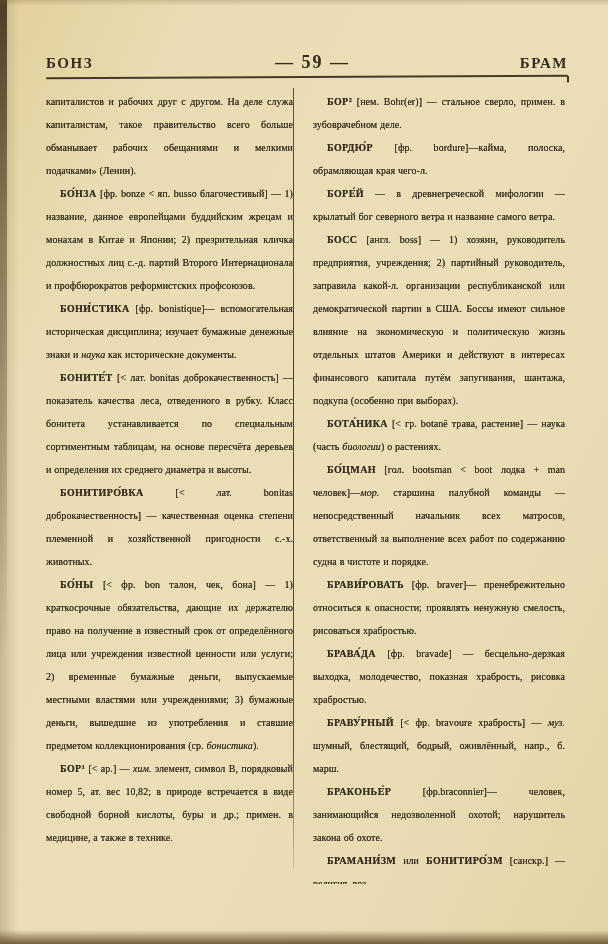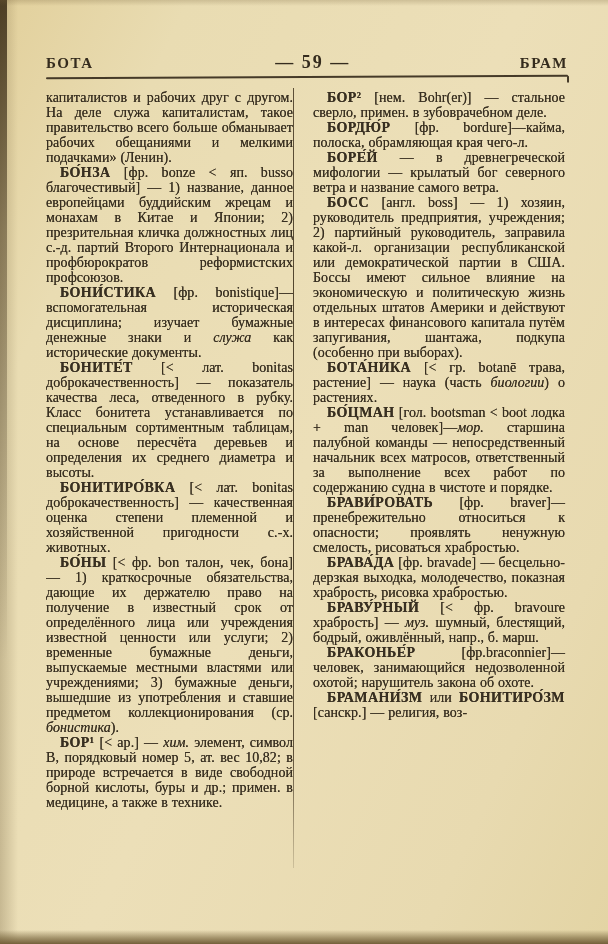--- a/index.html
+++ b/index.html
@@ -51,21 +51,21 @@
   .head-rule::after{
     content:"";position:absolute;right:-1px;top:1px;width:2px;height:7px;
     background:#453a28;border-radius:1px;
   }
   .text-area{
     position:absolute;top:90px;left:46px;right:38px;bottom:60px;
     display:flex;
     overflow:hidden;
   }
   .col{
-    font-size:14px;line-height:15px;
+    font-size:10px;line-height:23px;
     text-align:justify;
     letter-spacing:.05px;
     word-spacing:.3px;
     text-shadow:0 0 .45px rgba(45,36,22,.85);
   }
   .col-left{width:247px;padding-right:9px;}
   .col-right{width:252px;padding-left:11px;}
   .col-divider{
     position:absolute;top:88px;left:293px;width:1px;height:780px;
     background:linear-gradient(180deg, #5d4f37 0%, #4c4029 45%, #5d4f37 85%, rgba(93,79,55,.2) 100%);
@@ -77,31 +77,31 @@
 </style>
 </head>
 <body>
 
 <div class="page">
   <div class="edge-left-soft"></div>
   <div class="edge-left"></div>
   <div class="edge-top"></div>
 
   <div class="running-head">
-    <span>БОТА</span>
+    <span>БОНЗ</span>
     <span class="pageno">— 59 —</span>
     <span>БРАМ</span>
   </div>
   <div class="head-rule"></div>
 
   <div class="text-area">
     <div class="col col-left">
         <p class="entry no-indent"><span>капиталистов и рабочих друг с другом. На деле служа капиталистам, такое правительство всего больше обманывает рабочих обещаниями и мелкими подачками» (Ленин).</span></p>
         <p class="entry"><span class="headword">БО́НЗА</span><span> [фр. bonze &lt; яп. busso благочестивый] — 1) название, данное европейцами буддийским жрецам и монахам в Китае и Японии; 2) презрительная кличка должностных лиц с.-д. партий Второго Интернационала и профбюрократов реформистских профсоюзов.</span></p>
-        <p class="entry"><span class="headword">БОНИ́СТИКА</span><span> [фр. bonistique]— вспомогательная историческая дисциплина; изучает бумажные денежные знаки и </span><span class="ital">служа</span><span> как исторические документы.</span></p>
+        <p class="entry"><span class="headword">БОНИ́СТИКА</span><span> [фр. bonistique]— вспомогательная историческая дисциплина; изучает бумажные денежные знаки и </span><span class="ital">наука</span><span> как исторические документы.</span></p>
         <p class="entry"><span class="headword">БОНИТЕ́Т</span><span> [&lt; лат. bonitas доброкачественность] — показатель качества леса, отведенного в рубку. Класс бонитета устанавливается по специальным сортиментным таблицам, на основе пересчёта деревьев и определения их среднего диаметра и высоты.</span></p>
         <p class="entry"><span class="headword">БОНИТИРО́ВКА</span><span> [&lt; лат. bonitas доброкачественность] — качественная оценка степени племенной и хозяйственной пригодности с.-х. животных.</span></p>
         <p class="entry"><span class="headword">БО́НЫ</span><span> [&lt; фр. bon талон, чек, бона] — 1) краткосрочные обязательства, дающие их держателю право на получение в известный срок от определённого лица или учреждения известной ценности или услуги; 2) временные бумажные деньги, выпускаемые местными властями или учреждениями; 3) бумажные деньги, вышедшие из употребления и ставшие предметом коллекционирования (ср. </span><span class="ital">бонистика</span><span>).</span></p>
         <p class="entry"><span class="headword">БОР¹</span><span> [&lt; ар.] — </span><span class="ital">хим.</span><span> элемент, символ В, порядковый номер 5, ат. вес 10,82; в природе встречается в виде свободной борной кислоты, буры и др.; примен. в медицине, а также в технике.</span></p>
       </div>
     <div class="col col-right">
         <p class="entry"><span class="headword">БОР²</span><span> [нем. Bohr(er)] — стальное сверло, примен. в зубоврачебном деле.</span></p>
         <p class="entry"><span class="headword">БОРДЮ́Р</span><span> [фр. bordure]—кайма, полоска, обрамляющая края чего-л.</span></p>
         <p class="entry"><span class="headword">БОРЕ́Й</span><span> — в древнегреческой мифологии — крылатый бог северного ветра и название самого ветра.</span></p>
         <p class="entry"><span class="headword">БОСС</span><span> [англ. boss] — 1) хозяин, руководитель предприятия, учреждения; 2) партийный руководитель, заправила какой-л. организации республиканской или демократической партии в США. Боссы имеют сильное влияние на экономическую и политическую жизнь отдельных штатов Америки и действуют в интересах финансового капитала путём запугивания, шантажа, подкупа (особенно при выборах).</span></p>

